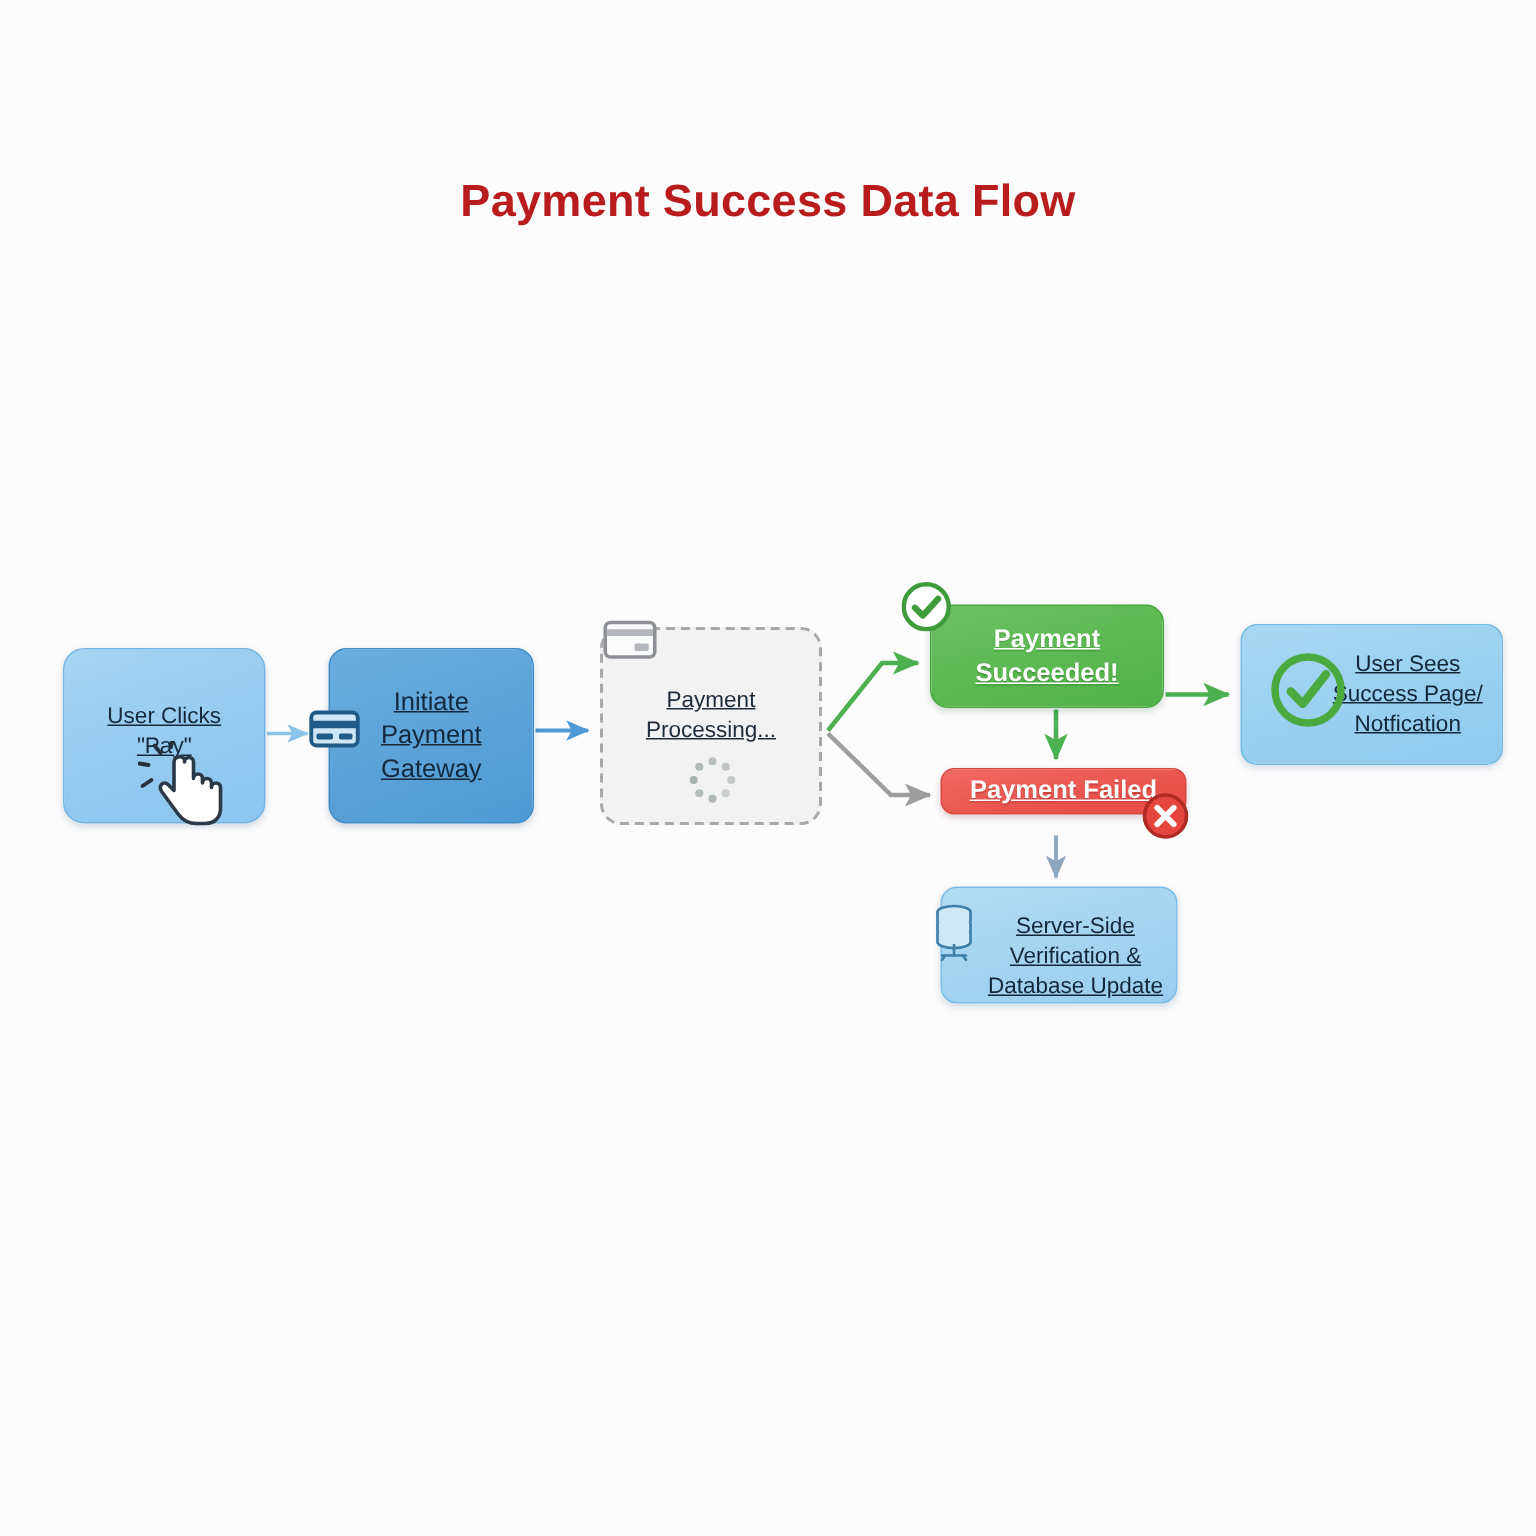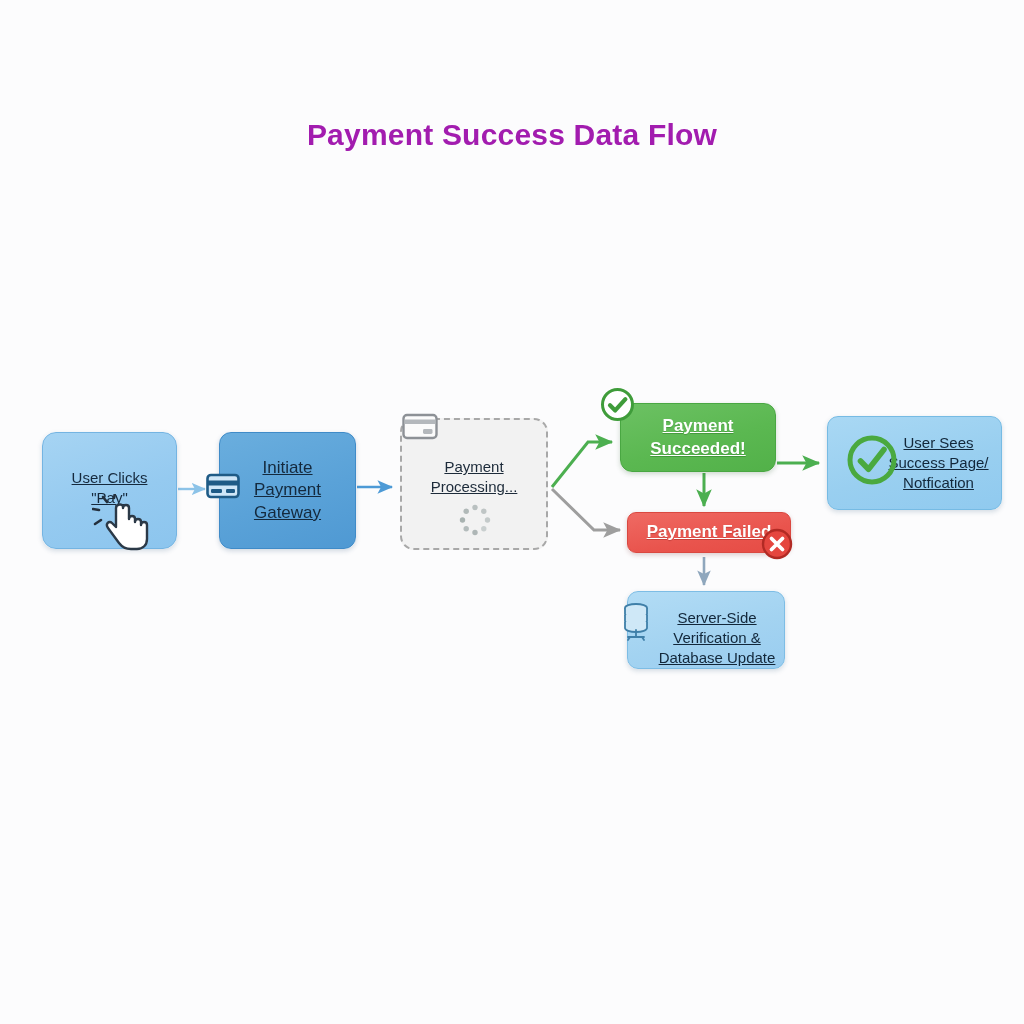--- a/index.html
+++ b/index.html
@@ -98,21 +98,21 @@
     border: 1px solid #49a742;
     box-shadow: 0 2px 5px rgba(40,90,40,0.22);
     font-size: 17px;
     font-weight: bold;
     color: #ffffff;
     text-shadow: 0 1px 1px rgba(0,60,0,0.25);
   }
 
   
   #node-failed {
-    left: 627px; top: 512px; width: 164px; height: 41px;
+    left: 627px; top: 512px; width: 164px; height: 31px;
     border-radius: 9px;
     background: linear-gradient(170deg, #ef6a63 0%, #e9544d 60%, #e64b44 100%);
     border: 1px solid #da4840;
     box-shadow: 0 2px 5px rgba(110,30,30,0.22);
     font-size: 17px;
     font-weight: bold;
     color: #ffffff;
     text-shadow: 0 1px 1px rgba(100,0,0,0.25);
   }
 
@@ -149,21 +149,21 @@
   #icon-check-badge-succeeded { left: 601px; top: 388px; width: 33px; height: 33px; }
   #icon-x-badge-failed { left: 761px; top: 528px; width: 32px; height: 32px; }
   #icon-database { left: 620px; top: 601px; width: 32px; height: 40px; }
   #icon-check-large { left: 846px; top: 434px; width: 52px; height: 52px; }
 </style>
 </head>
 <body style="background: rgb(252, 252, 253);">
 
 <div id="canvas">
 
-  <div id="title" style="color: #a21caf;">Payment Success Data Flow</div>
+  <div id="title" style="color: #b91c1c;">Payment Success Data Flow</div>
 
   <svg class="edges" viewBox="0 0 1024 1024">
     <defs>
       <marker id="arrow-lightblue" markerWidth="7" markerHeight="7" refX="5.6" refY="3" orient="auto">
         <path d="M0,0.4 L6,3 L0,5.6 L1.4,3 Z" fill="#8cc3e8"></path>
       </marker>
       <marker id="arrow-blue" markerWidth="7" markerHeight="7" refX="5.6" refY="3" orient="auto">
         <path d="M0,0.4 L6,3 L0,5.6 L1.4,3 Z" fill="#4d9ad6"></path>
       </marker>
       <marker id="arrow-green" markerWidth="7" markerHeight="7" refX="5.6" refY="3" orient="auto">

